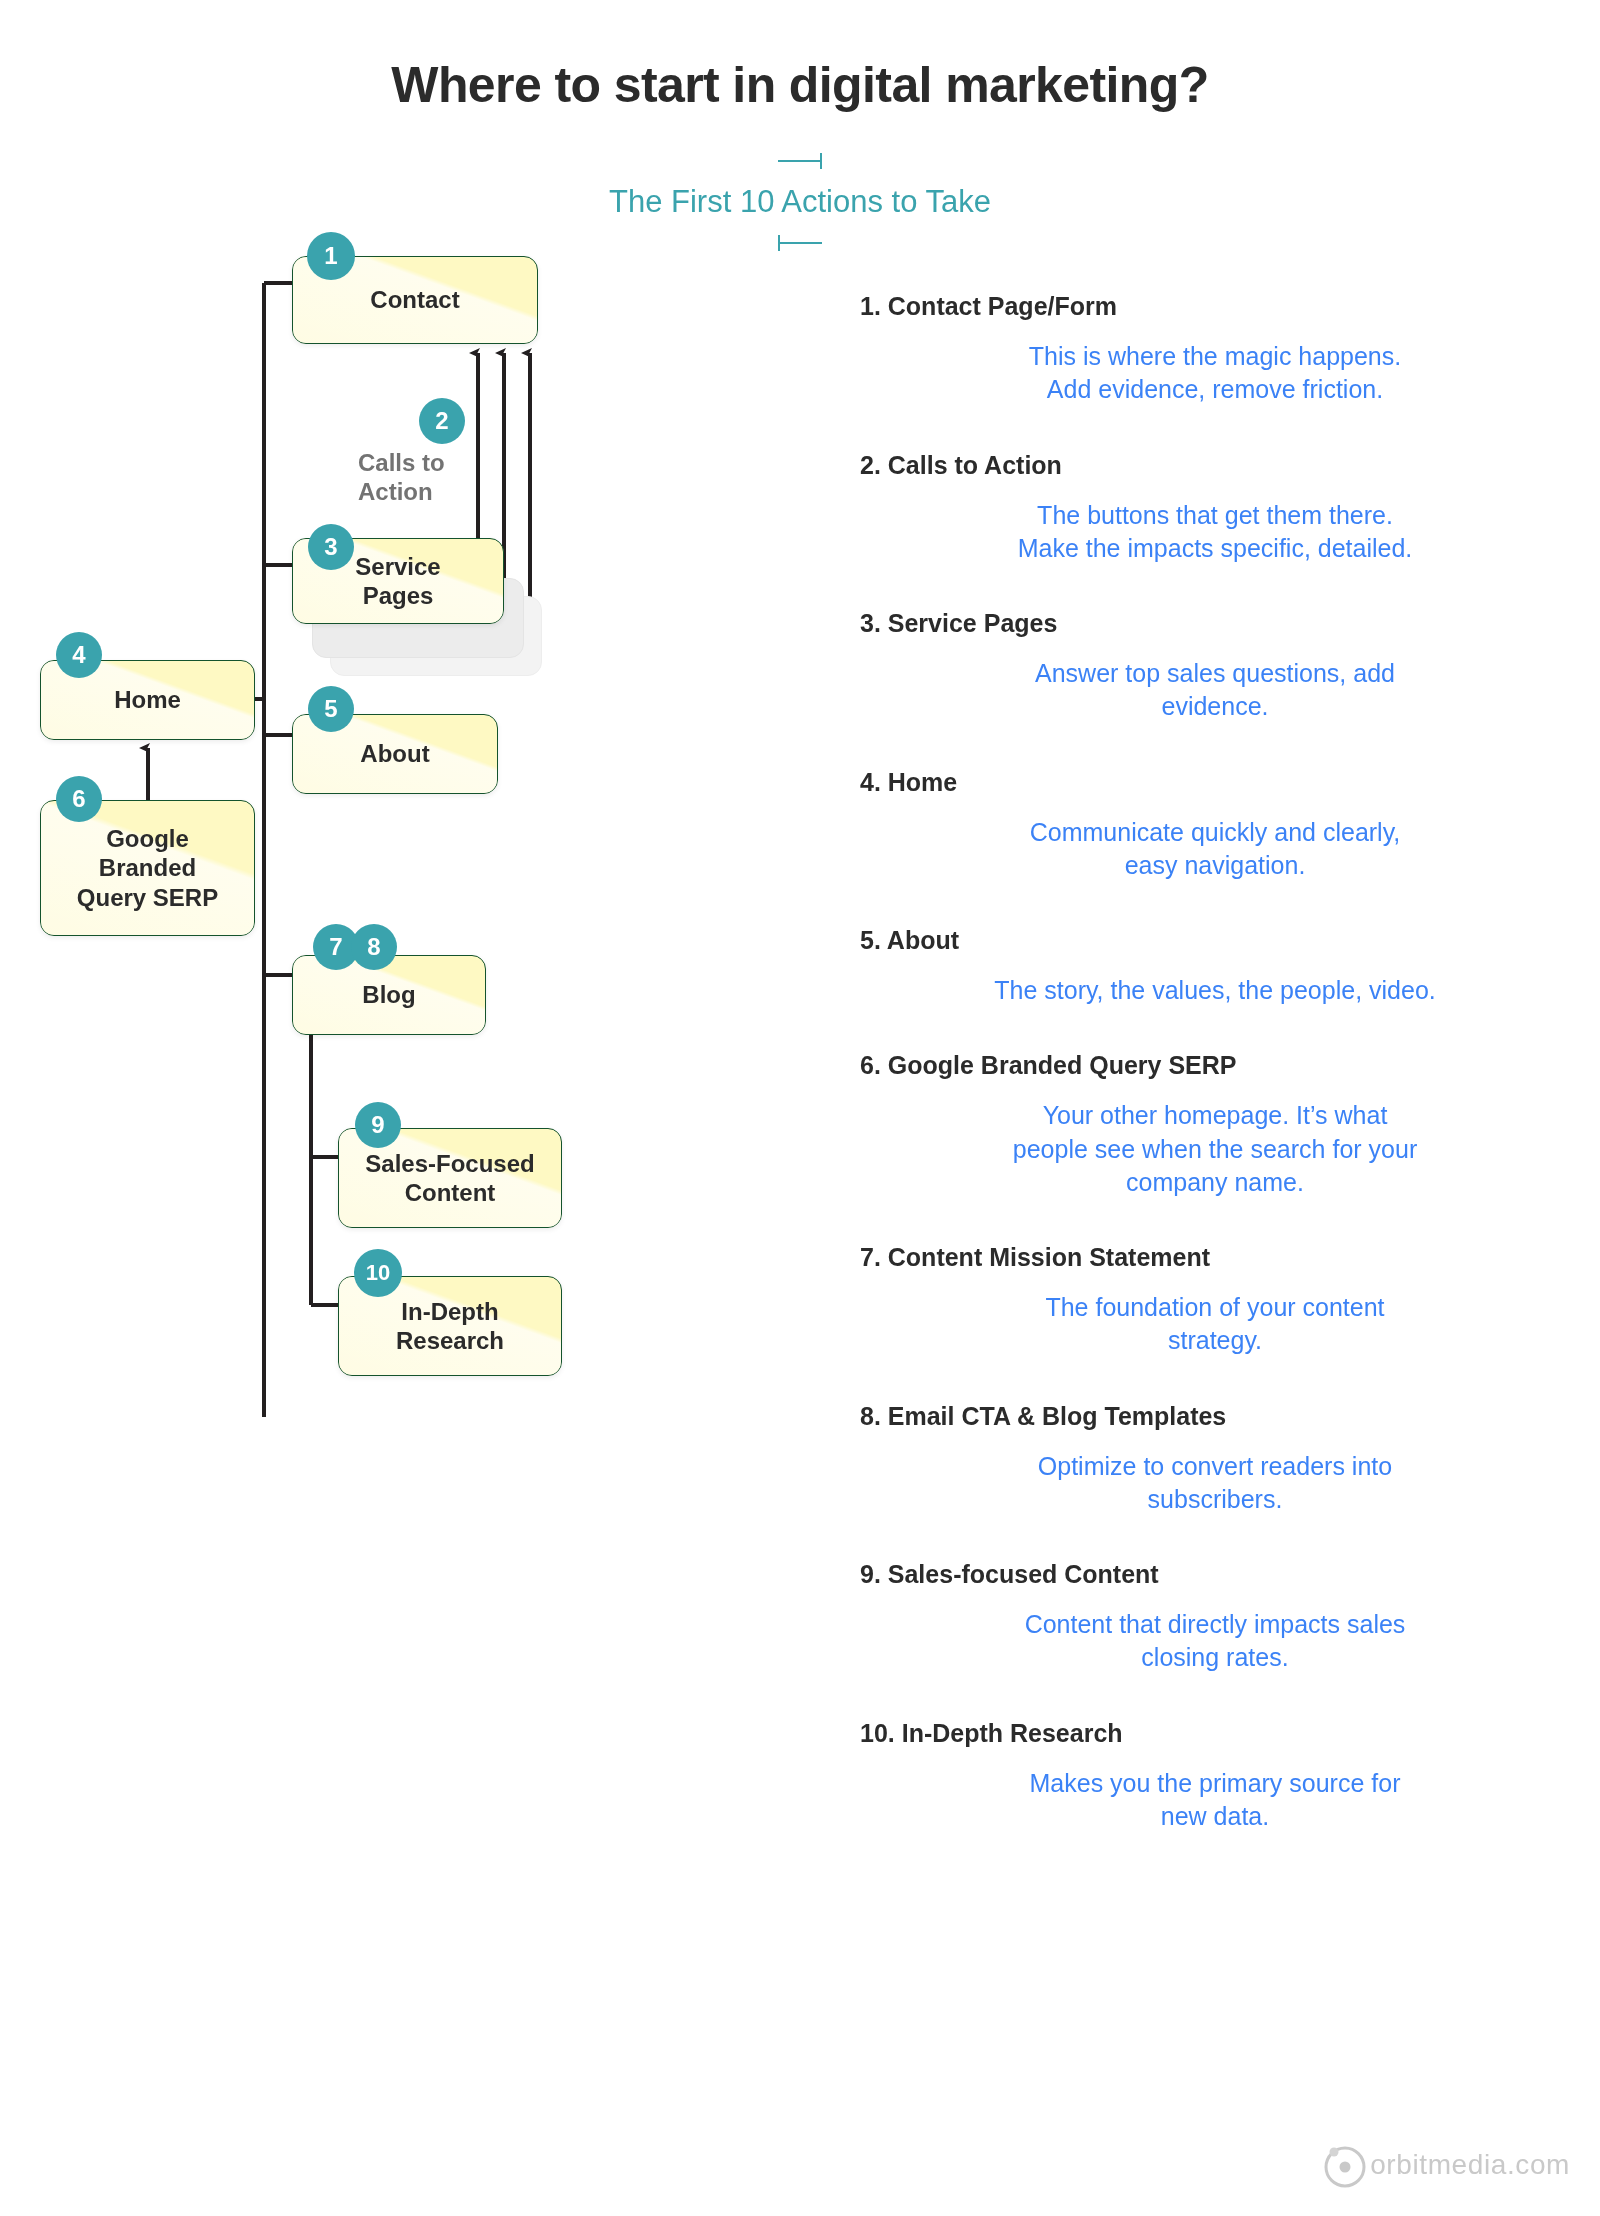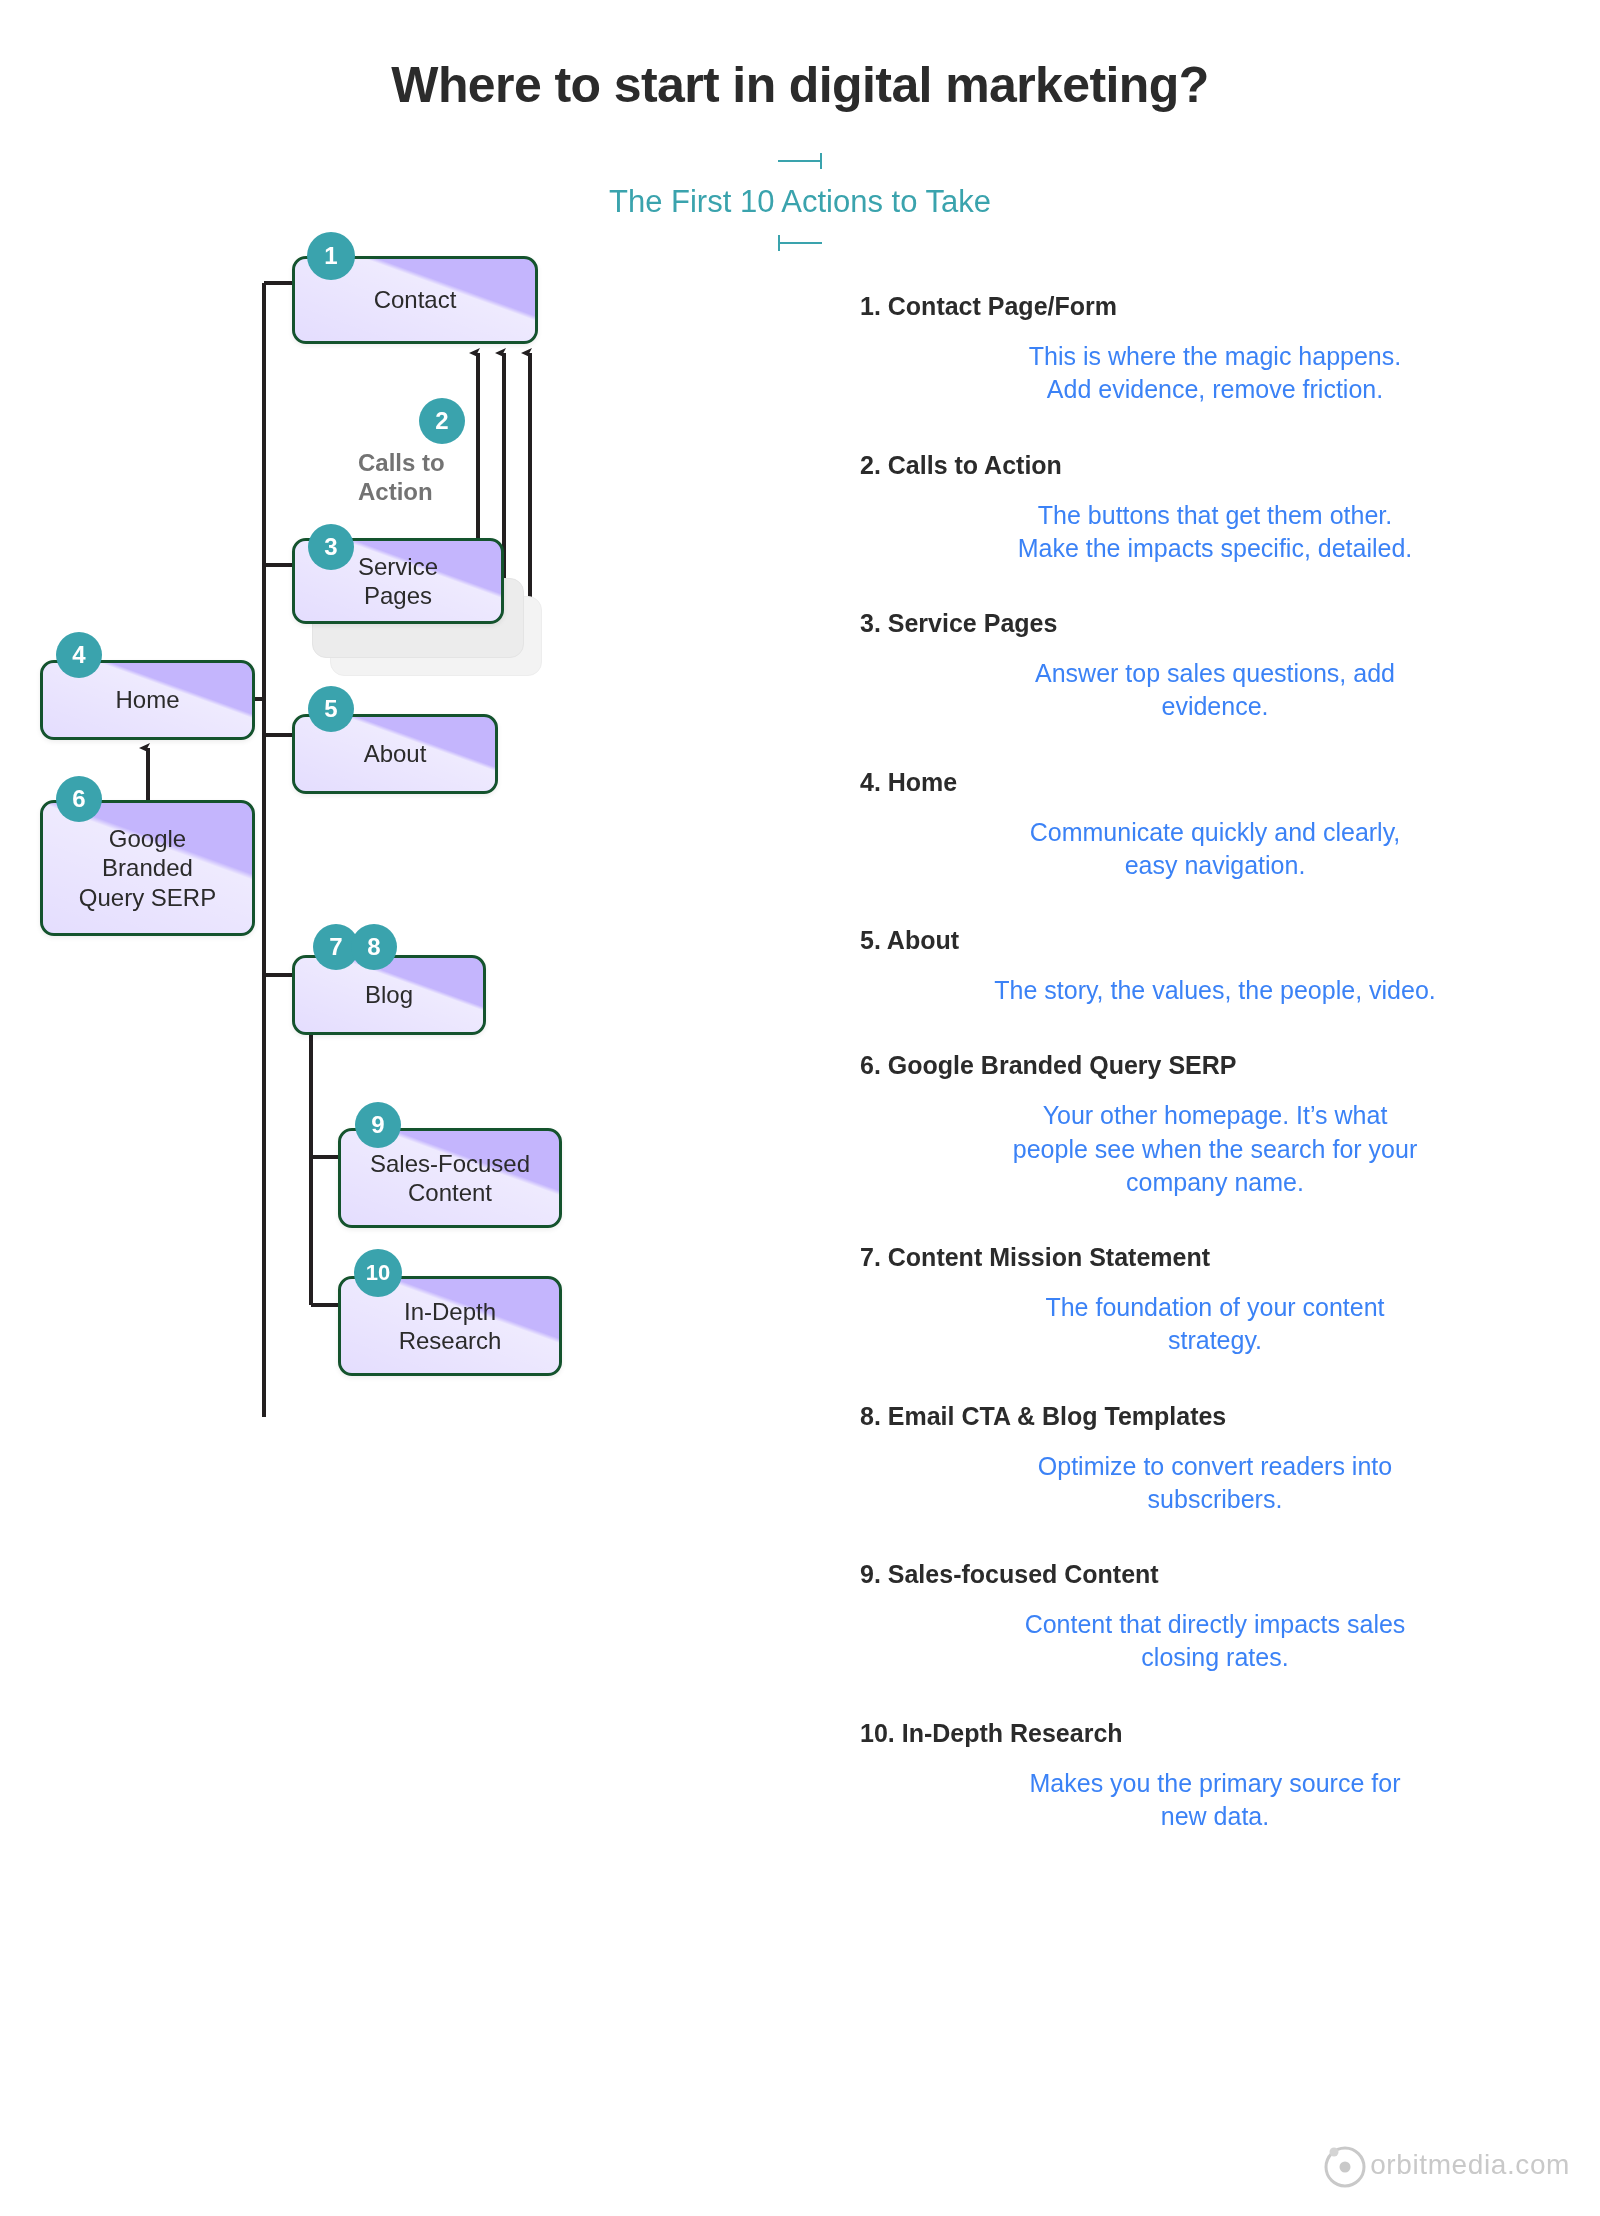--- a/index.html
+++ b/index.html
@@ -37,26 +37,26 @@
     font-size: 31px; color: #3aa3ad; font-weight: normal; letter-spacing: 0px;
   }
 
   
   .diagram { position: absolute; left: 0; top: 0; width: 840px; height: 2040px; }
   .diagram svg { position: absolute; left: 0; top: 0; }
 
   .node {
     position: absolute;
     border-radius: 14px;
-    background: #c4b5fd;
-    border: 3px solid #14532d;
+    background: #fef9c3;
+    border: 1px solid #14532d;
     box-shadow: 0 2px 5px rgba(0,0,0,0.07);
     display: flex; align-items: center; justify-content: center;
     text-align: center;
-    font-weight: normal; color: #2b2b2b; font-size: 24px; line-height: 1.22;
+    font-weight: bold; color: #2b2b2b; font-size: 24px; line-height: 1.22;
     overflow: hidden;
   }
   .node .sheen {
     position: absolute; left: -10%; top: -30%;
     width: 140%; height: 150%;
     background: linear-gradient(200deg, rgba(255,255,255,0) 44%, rgba(255,255,255,0.72) 46%, rgba(255,255,255,0.5) 100%);
     pointer-events: none;
   }
   .node .label { position: relative; z-index: 2; padding: 0 10px; }
 
@@ -229,21 +229,21 @@
       <div class="item-head">1. Contact Page/Form</div>
       <div class="item-body">
         <div>This is where the magic happens.</div>
         <div>Add evidence, remove friction.</div>
       </div>
     </div>
 
     <div class="item">
       <div class="item-head">2. Calls to Action</div>
       <div class="item-body">
-        <div>The buttons that get them other.</div>
+        <div>The buttons that get them there.</div>
         <div>Make the impacts specific, detailed.</div>
       </div>
     </div>
 
     <div class="item">
       <div class="item-head">3. Service Pages</div>
       <div class="item-body">
         <div>Answer top sales questions, add</div>
         <div>evidence.</div>
       </div>

